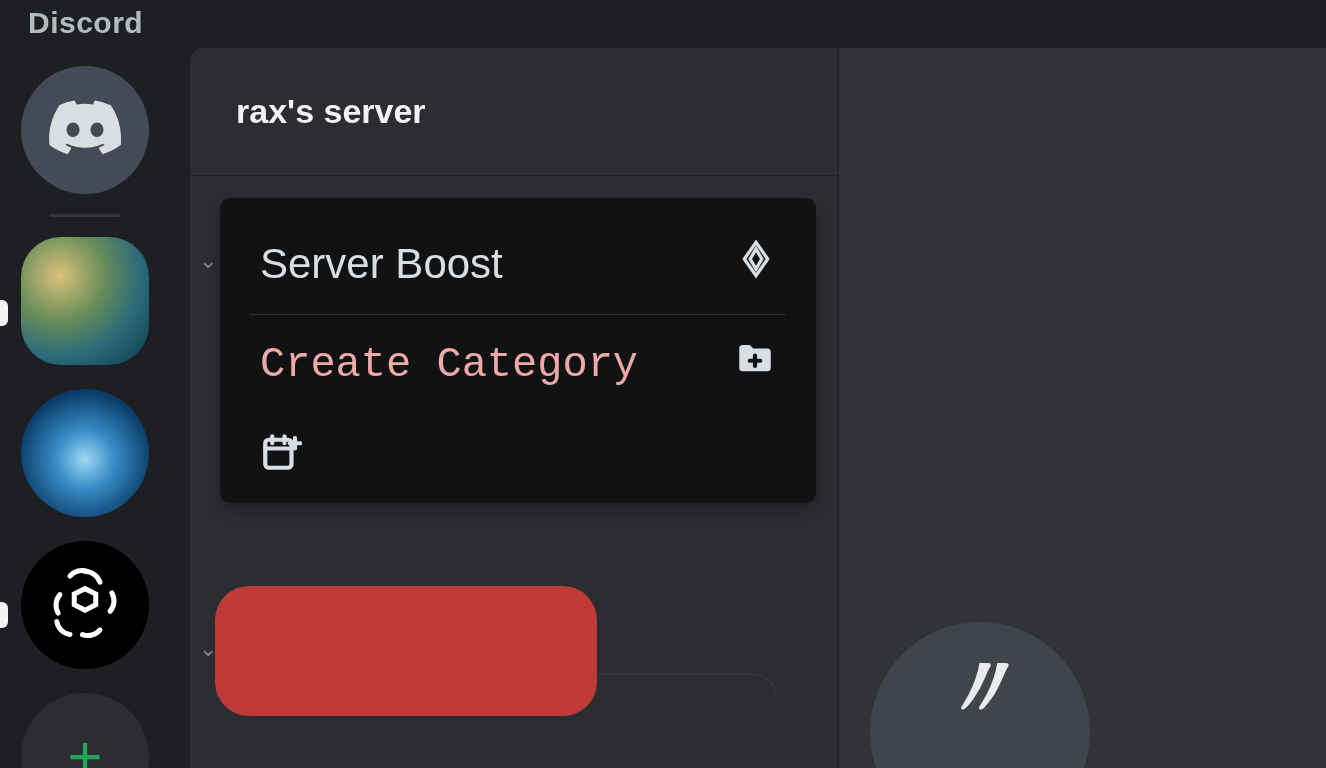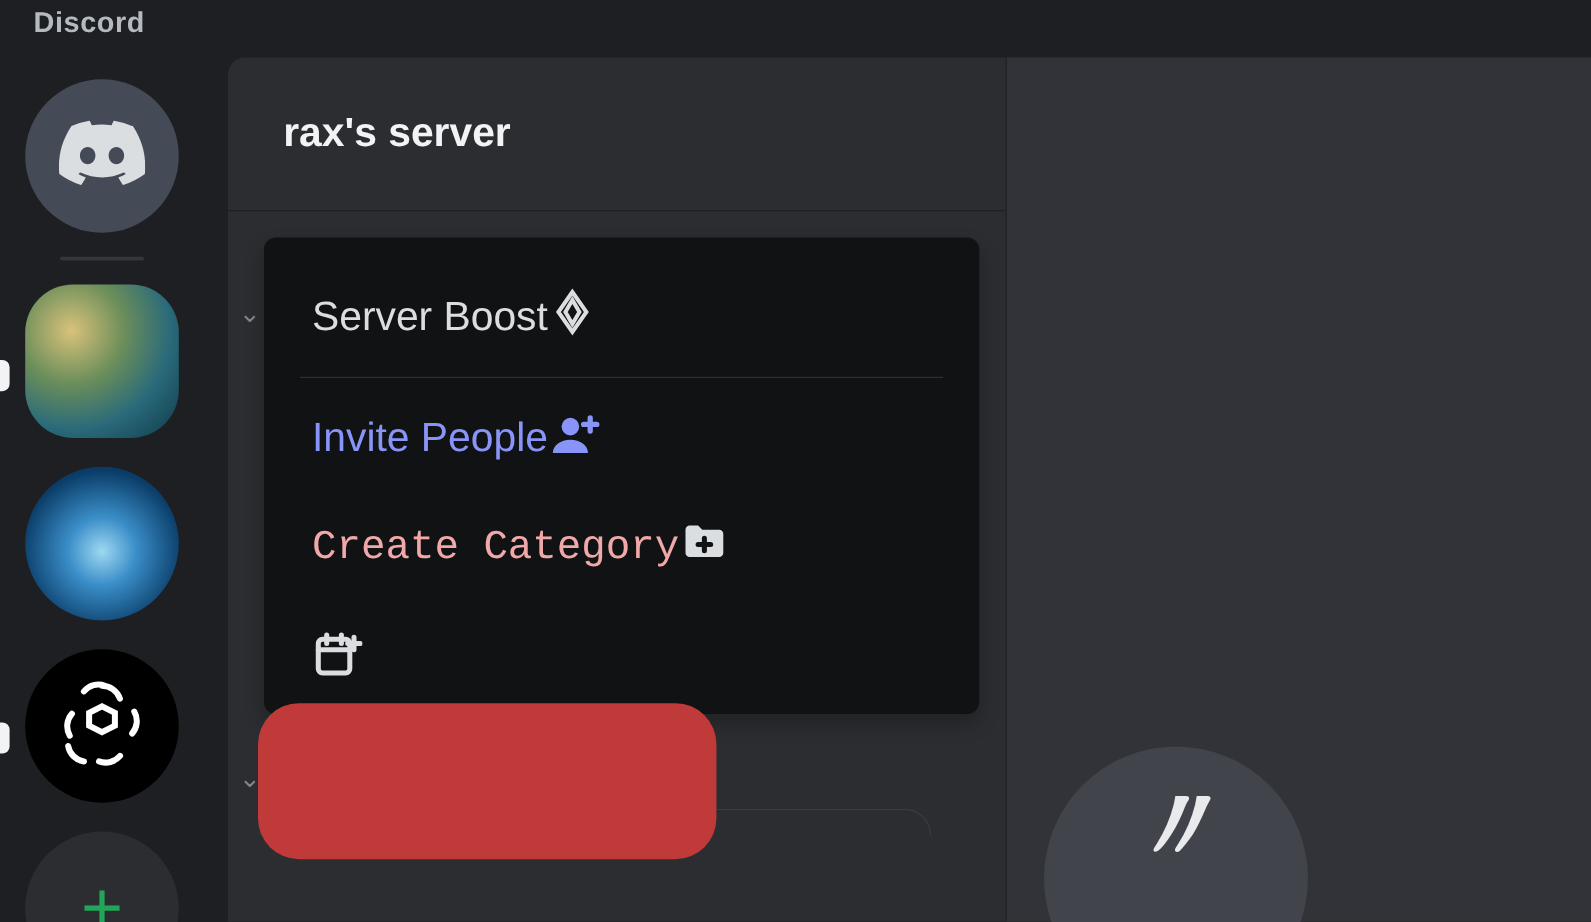--- a/index.html
+++ b/index.html
@@ -10,21 +10,21 @@
       height: 768px;
       overflow: hidden;
       color: #dbdee1;
     }
     .app-title {
       position: absolute;
       top: 6px;
       left: 28px;
       color: #b5bac1;
       font-weight: 800;
-      font-size: 24px;
+      font-size: 30px;
       letter-spacing: 0.5px;
     }
     .server-rail {
       position: absolute;
       left: 0;
       top: 56px;
       width: 170px;
       display: flex;
       flex-direction: column;
       align-items: center;
@@ -135,23 +135,24 @@
       top: 198px;
       width: 596px;
       background: #111214;
       border-radius: 10px;
       padding: 20px 30px 0 30px;
       box-shadow: 0 8px 16px rgba(0,0,0,0.24);
     }
     .menu-item {
       display: flex;
       align-items: center;
+      justify-content: space-between;
       height: 92px;
       color: #dbdee1;
-      font-size: 34px;
+      font-size: 42px;
       font-weight: 500;
       cursor: pointer;
       padding: 0 10px;
     }
     .menu-item.accent { color: #8994f8; }
     .menu-item.highlighted {
       color: #f0a8a8;
       font-family: Liberation Mono, monospace;
     }
     .menu-divider {
@@ -288,30 +289,20 @@
   <div class="menu-item">
     <span>Server Boost</span>
     <span class="menu-icon">
       <svg width="40" height="40" viewBox="0 0 24 24" fill="none" stroke="currentColor" stroke-width="2">
           <path d="M12 2 5 12l7 10 7-10Z"></path>
           <path d="M12 6l-3.5 6L12 18l3.5-6Z"></path>
         </svg>
     </span>
   </div>
   <div class="menu-divider"></div>
-  <div class="menu-item accent">
-    <span>Invite People</span>
-    <span class="menu-icon">
-      <svg width="44" height="44" viewBox="0 0 24 24" fill="currentColor">
-          <circle cx="10" cy="9" r="4"></circle>
-          <path d="M2 21c0-3.5 3.6-6 8-6s8 2.5 8 6Z"></path>
-          <path d="M19 5v6M16 8h6" stroke="currentColor" stroke-width="2.4" stroke-linecap="round" fill="none"></path>
-        </svg>
-    </span>
-  </div>
   <div class="menu-item highlighted">
     <span>Create Category</span>
     <span class="menu-icon">
       <svg width="42" height="42" viewBox="0 0 24 24" fill="currentColor">
           <path d="M3 6a2 2 0 0 1 2-2h4l2 2h8a2 2 0 0 1 2 2v9a2 2 0 0 1-2 2H5a2 2 0 0 1-2-2Z"></path>
           <path d="M12 10v6M9 13h6" stroke="#111214" stroke-width="2.4" stroke-linecap="round"></path>
         </svg>
     </span>
   </div>
   <div class="menu-item">

